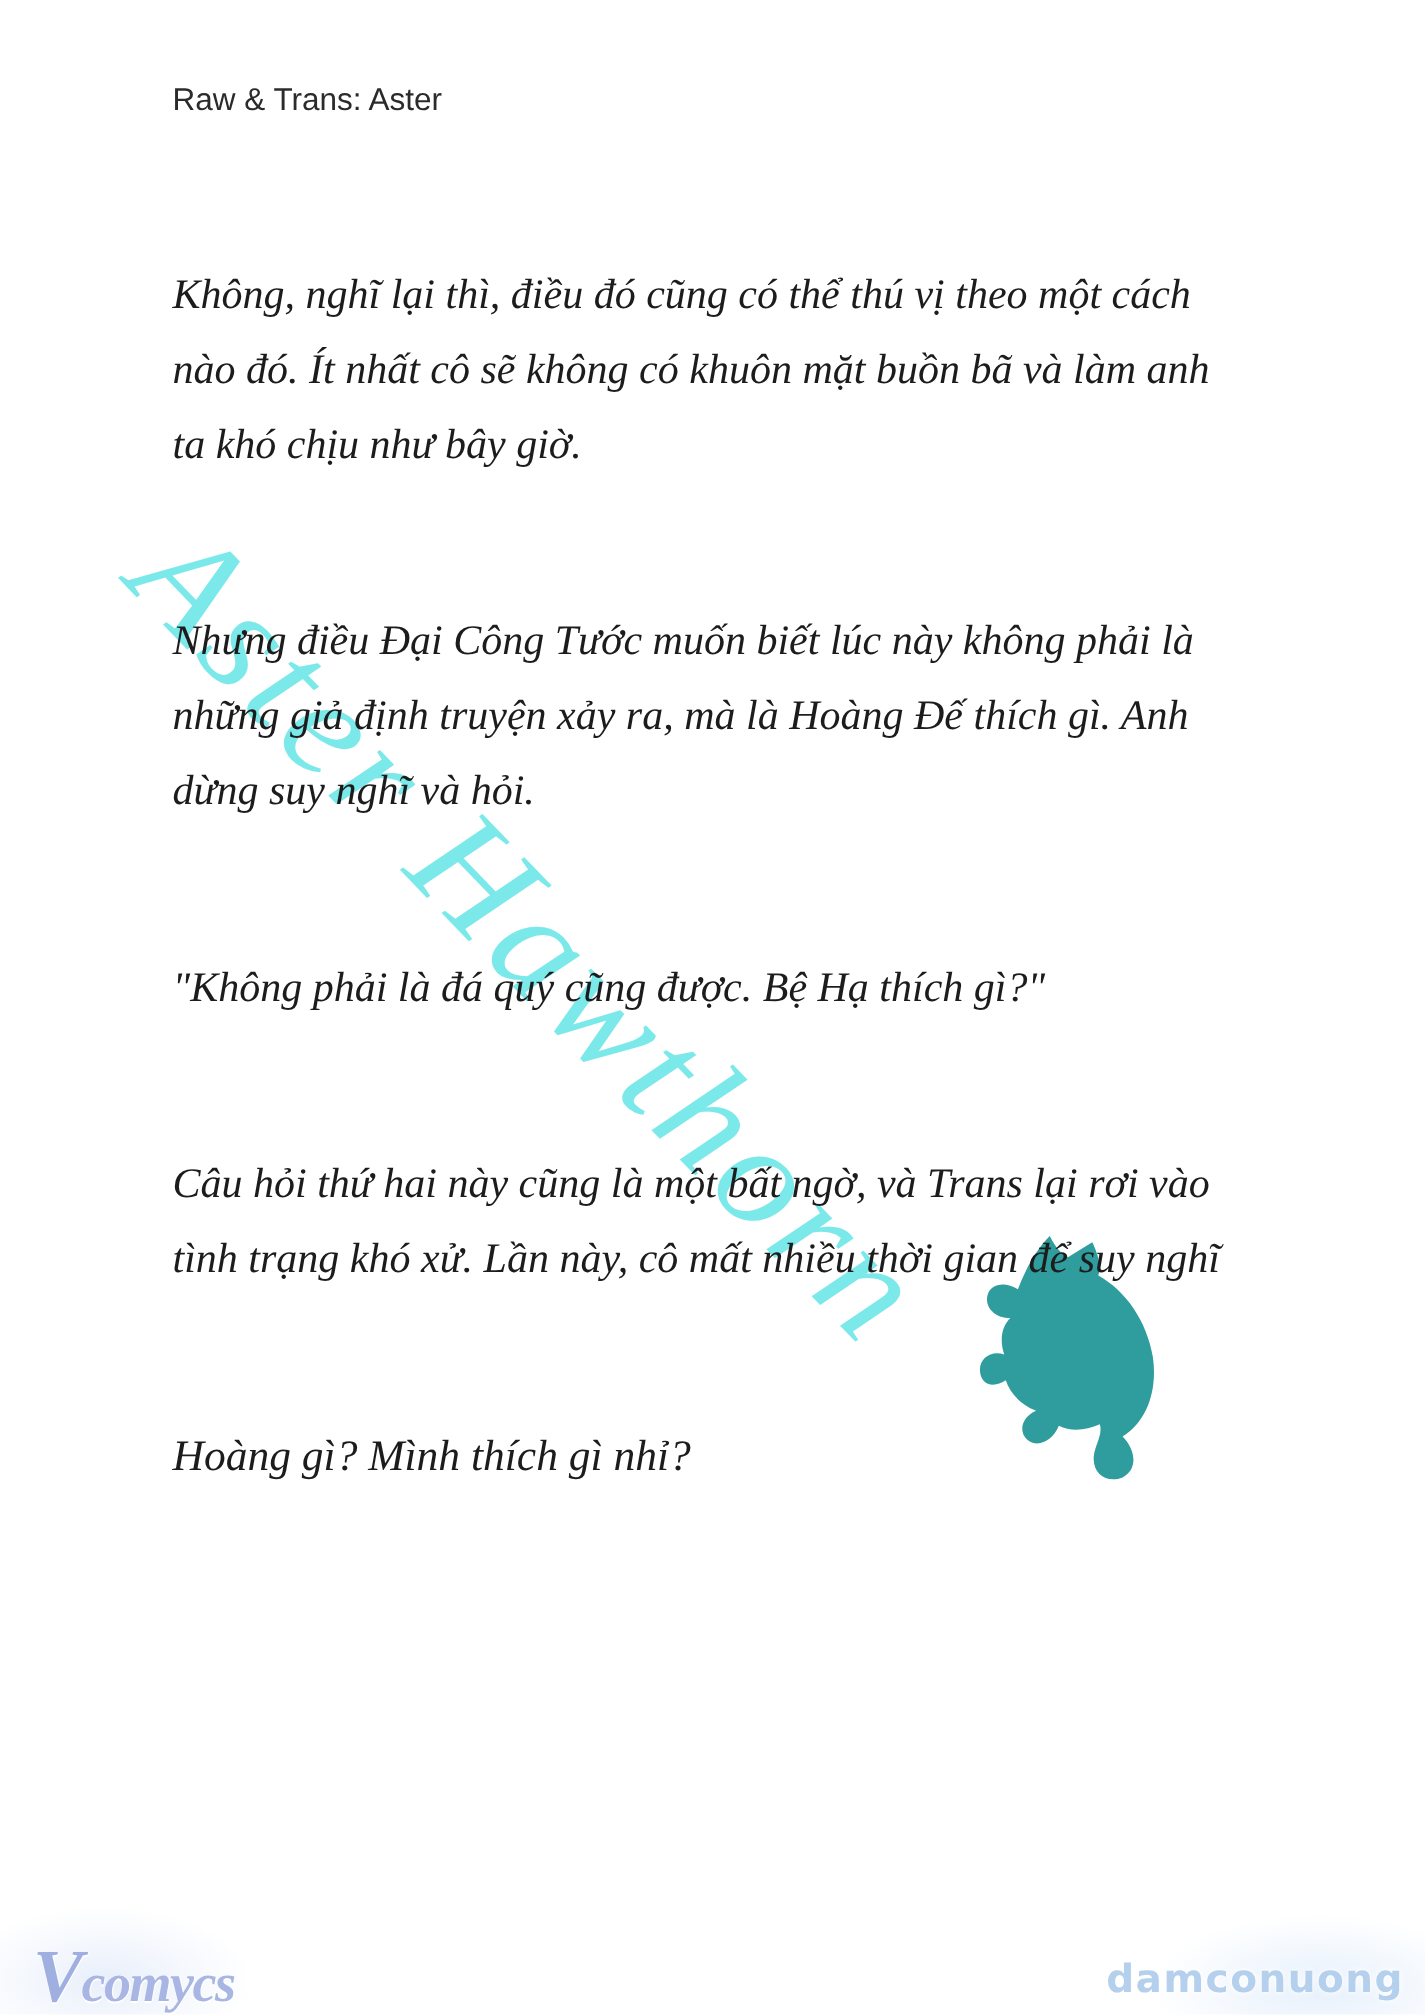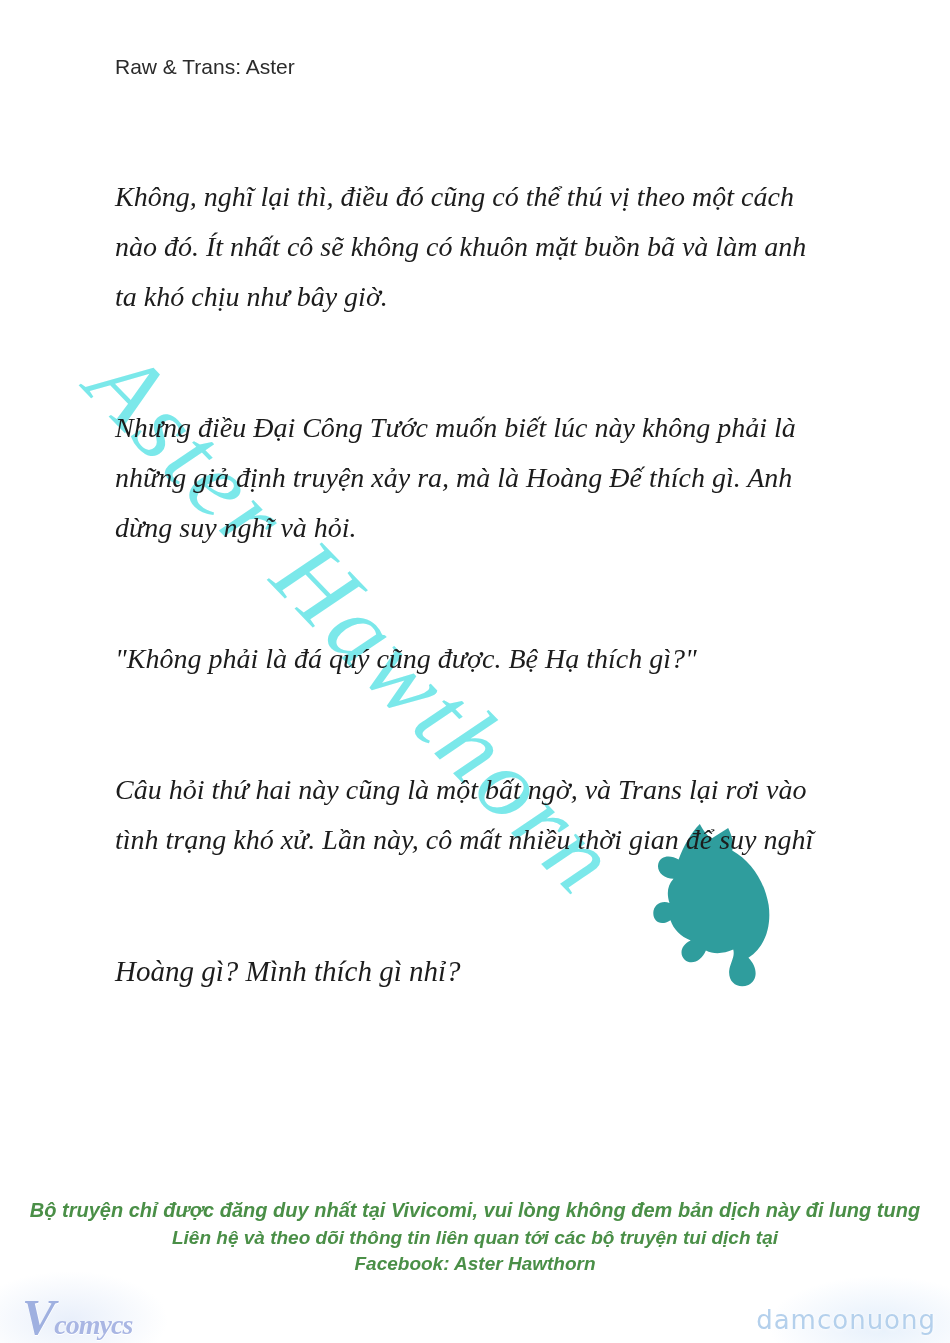--- a/index.html
+++ b/index.html
@@ -46,25 +46,25 @@
   .footer .f2{font-size:19px;line-height:26px;}
   .footer .f3{font-size:19px;line-height:26px;}
   .vcomycs{
     position:absolute;left:22px;top:1288px;z-index:3;
     font-family:"Liberation Serif", serif;
     font-style:italic;font-weight:bold;color:#a9b6e3;
     text-shadow:0 1px 0 #ffffff, 1px 0 0 rgba(255,255,255,.6);
     letter-spacing:-1px;white-space:nowrap;
   }
   .vcomycs .v-init{font-size:50px;color:#9fb0e0;}
-  .vcomycs .v-rest{font-size:28px;font-style:italic;}
+  .vcomycs .v-rest{font-size:36px;font-style:italic;}
   .damconuong{
     position:absolute;right:14px;top:1305px;z-index:3;
     font-family:"DejaVu Sans", sans-serif;
-    font-weight:normal;font-size:26px;color:#b4d0ec;
+    font-weight:bold;font-size:26px;color:#b4d0ec;
     text-shadow:0 0 6px #ffffff,0 0 2px #ffffff;
     letter-spacing:1px;
   }
 </style>
 </head>
 <body>
 
 <div class="page">
 
   <div class="header">Raw &amp; Trans: Aster</div>
@@ -111,25 +111,20 @@
       </div>
       <div class="para">
         <div class="line">Câu hỏi thứ hai này cũng là một bất ngờ, và Trans lại rơi vào</div>
         <div class="line">tình trạng khó xử. Lần này, cô mất nhiều thời gian để suy nghĩ</div>
       </div>
       <div class="para italic">
         <div class="line">Hoàng gì? Mình thích gì nhỉ?</div>
       </div>
     </div>
 
-  <div class="footer">
-    <div class="f1">Bộ truyện chỉ được đăng duy nhất tại Vivicomi, vui lòng không đem bản dịch này đi lung tung</div>
-    <div class="f2">Liên hệ và theo dõi thông tin liên quan tới các bộ truyện tui dịch tại</div>
-    <div class="f3">Facebook: Aster Hawthorn</div>
-  </div>
 
   <div class="vcomycs">
     <span class="v-init">V</span><span class="v-rest">comycs</span>
   </div>
 
   <div class="damconuong">damconuong</div>
 
 </div>
 
 </body></html>

